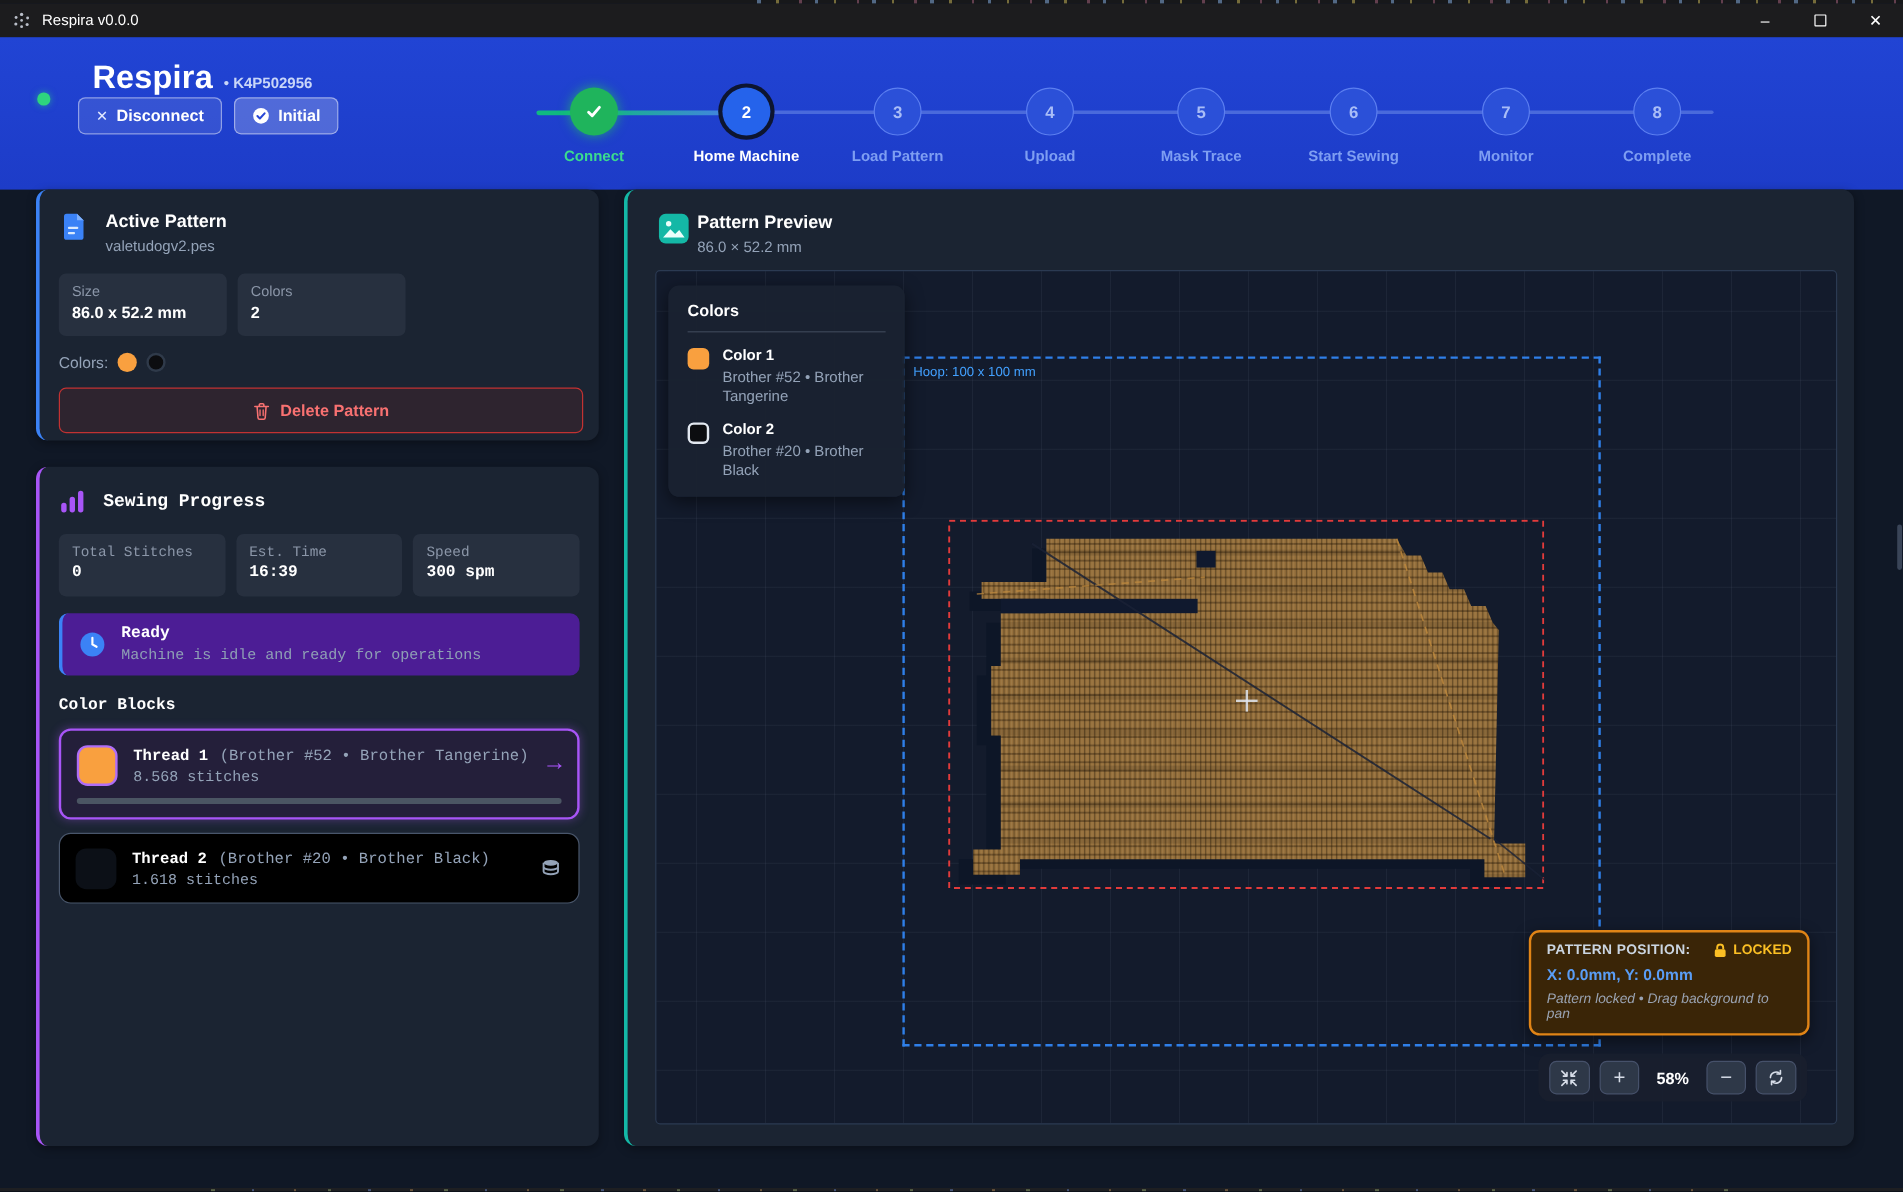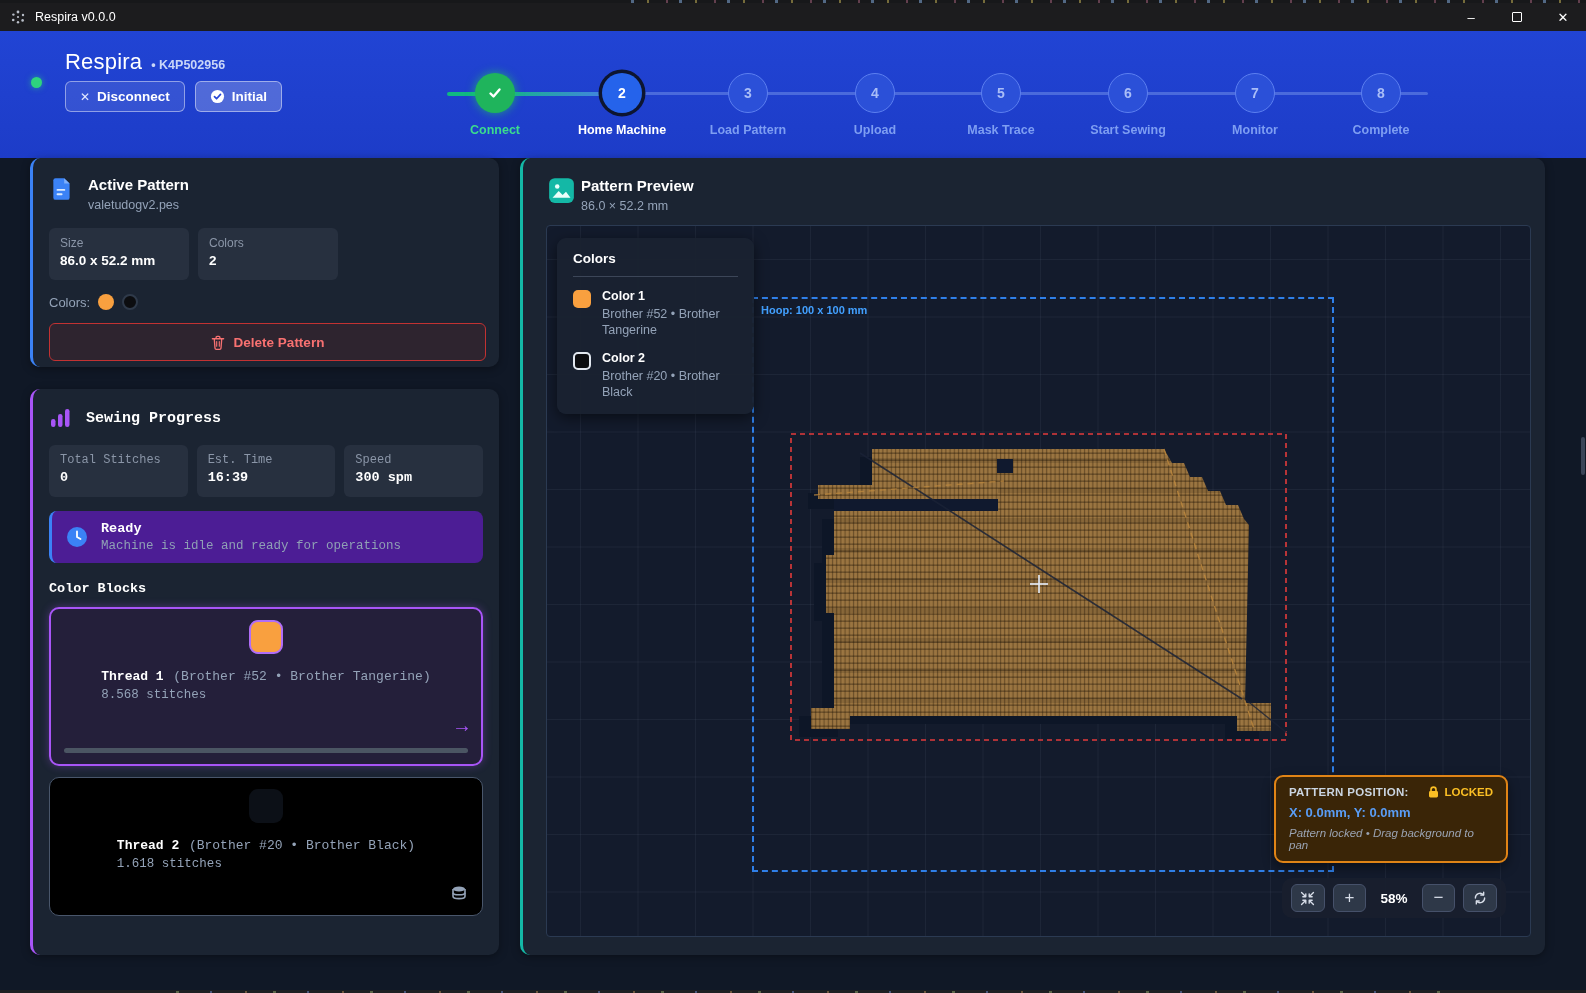--- a/index.html
+++ b/index.html
@@ -18,21 +18,21 @@
   .titlebar .t { margin-left:9px; font-size:12.5px; color:#fff; }
   .win-btns { position:absolute; right:0; top:0; height:28px; display:flex; }
   .win-btn { width:46px; height:28px; display:flex; align-items:center; justify-content:center;
              color:#fff; font-size:13px; cursor:default; }
   .win-btn .sq { width:10px; height:10px; border:1.2px solid #fff; border-radius:1px; display:block; }
 
   
   .hdr { left:0; top:31px; width:1586px; height:127px; background:linear-gradient(#2144d4,#1d3cc8); }
   .conn-dot { left:31px; top:46px; width:11px; height:11px; border-radius:50%; background:#2ed47e; box-shadow:0 0 6px #2ed47e99; }
   .brand-row { left:65px; top:18px; display:flex; align-items:baseline; gap:9px; }
-  .brand { font-size:22px; font-weight:normal; color:#fff; letter-spacing:.2px; }
+  .brand { font-size:27px; font-weight:bold; color:#fff; letter-spacing:.2px;margin-left:12px; }
   .serial { font-size:12.5px; color:#c9d6f8; font-weight:bold; }
   .hdr-btns { left:65px; top:50px; display:flex; gap:10px; }
   .hbtn { display:flex; align-items:center; gap:7px; height:31px; padding:0 14px; border-radius:6px;
           border:1px solid rgba(255,255,255,.45); color:#fff; font-size:13.5px; font-weight:bold; }
   .hbtn.ghost { background:rgba(255,255,255,.10); }
   .hbtn.lite  { background:rgba(255,255,255,.22); }
   .hbtn .x { font-size:12px; font-weight:normal; color:#e3e9ff; }
 
   
   .stepper { left:435px; top:14px; width:1060px; height:100px; }
@@ -76,42 +76,42 @@
 
   .ready-box { margin-top:14px; height:52px; background:#4c1d95; border-left:3px solid #3b82f6; border-radius:8px;
       display:flex; align-items:center; gap:13px; padding:0 14px; }
   .ready-title { font-size:13.5px; font-weight:bold; color:#fff; }
   .ready-desc { font-size:12.5px; color:#8fa0b5; margin-top:3px; }
   .cb-head { margin-top:18px; font-size:13.5px; font-weight:bold; color:#fff; }
 
   .thread { border-radius:10px; padding:11px 13px; margin-top:11px; }
   .thread.active { border:2px solid #a855f7; background:#241f3a; box-shadow:0 0 8px rgba(168,85,247,.35); }
   .thread.idle   { border:1.5px solid #49566b; background:#000000; }
-  .thread-row { display:flex; align-items:center; gap:13px;flex-direction:column; }
+  .thread-row { display:flex; align-items:center; gap:13px; }
   .tswatch { width:34px; height:34px; border-radius:9px; flex:none; }
   .tswatch.orange { background:#f9a03f; border:2px solid #b06df7; }
   .tswatch.black  { background:#0c1017; border:2px solid #5b6activity575; border-color:#5b6575; }
   .tname { font-size:13px; font-weight:bold; color:#fff; }
   .tdetail { font-size:13px; color:#94a3b8; font-weight:normal; }
   .tstitches { font-size:12.5px; color:#94a3b8; margin-top:3px; }
   .tarrow { margin-left:auto; color:#a855f7; font-size:20px; font-weight:bold; }
   .ticon { margin-left:auto; }
   .tbar { margin-top:10px; height:5px; background:#4b5563; border-radius:3px; }
 
   
   .pv-head-ic { position:absolute; left:25px; top:19px; }
   .pv-title { position:absolute; left:58px; top:19px; font-size:15px; font-weight:bold; color:#fff; }
   .pv-dims  { position:absolute; left:58px; top:41px; font-size:12.5px; color:#94a3b8; }
   .canvas { left:23px; top:67px; width:985px; height:712px; background:#131b2c; border:1px solid #2b3a52;
       border-radius:4px; overflow:hidden;
       background-image:linear-gradient(rgba(148,163,184,.08) 1px, transparent 1px),
                        linear-gradient(90deg, rgba(148,163,184,.08) 1px, transparent 1px);
       background-size:57.5px 57.5px; background-position:33px 33px; }
   .hoop { left:205px; top:71px; width:582px; height:575px; border:2px dashed #2f7fe8; }
-  .hoop-lbl { position:absolute; left:7px; top:5px; font-size:11px; font-weight:bold; color:#42a0ff; white-space:nowrap; }
+  .hoop-lbl { position:absolute; left:7px; top:5px; font-size:11px; font-weight:normal; color:#42a0ff; white-space:nowrap; }
   .patt-svg { left:243px; top:207px; }
   .crosshair { left:483px; top:349px; width:18px; height:18px; }
   .crosshair:before, .crosshair:after { content:""; position:absolute; background:rgba(225,230,240,.85); }
   .crosshair:before { left:8px; top:0; width:2px; height:18px; }
   .crosshair:after  { left:0; top:8px; width:18px; height:2px; }
 
   .legend { left:10px; top:12px; width:197px; background:rgba(26,34,49,.97); border-radius:9px;
       padding:13px 16px 14px; box-shadow:0 4px 14px rgba(0,0,0,.5); }
   .legend-title { font-size:13.5px; font-weight:bold; color:#fff; }
   .legend-div { margin-top:10px; height:1px; background:#3c4658; }

